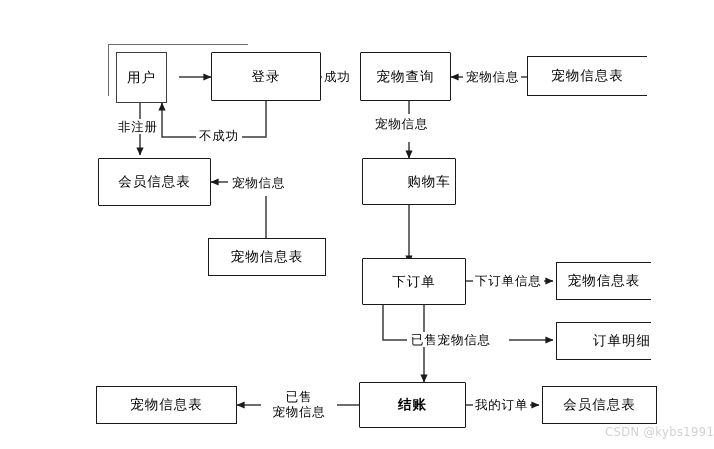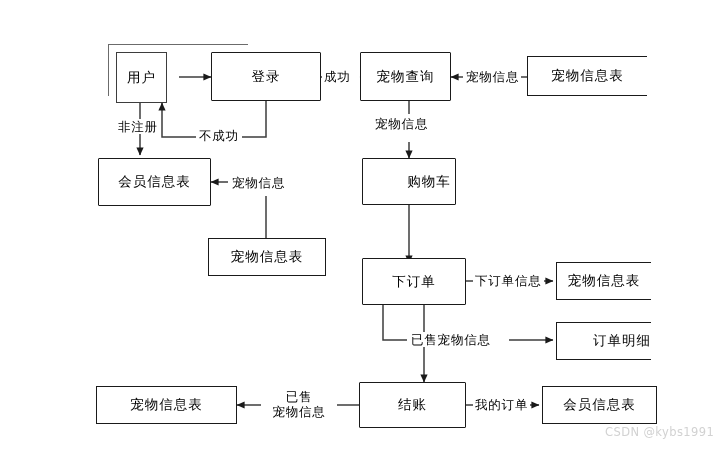--- a/index.html
+++ b/index.html
@@ -180,21 +180,21 @@
   </div>
 
   <div class="store open-right" style="left:556px; top:262px; width:95px; height:38px;">
     <span>宠物信息表</span>
   </div>
 
   <div class="store open-right" style="left:556px; top:322px; width:95px; height:38px;padding-left:36px;">
     <span>订单明细</span>
   </div>
 
-  <div class="proc" style="left:359px; top:382px; width:107px; height:46px;">
+  <div class="proc" style="left:359px; top:382px; width:107px; height:46px;font-weight:bold;">
     <span>结账</span>
   </div>
 
   <div class="store closed" style="left:542px; top:386px; width:115px; height:38px;">
     <span>会员信息表</span>
   </div>
 
   <div class="store closed" style="left:96px; top:386px; width:141px; height:38px;">
     <span>宠物信息表</span>
   </div>

